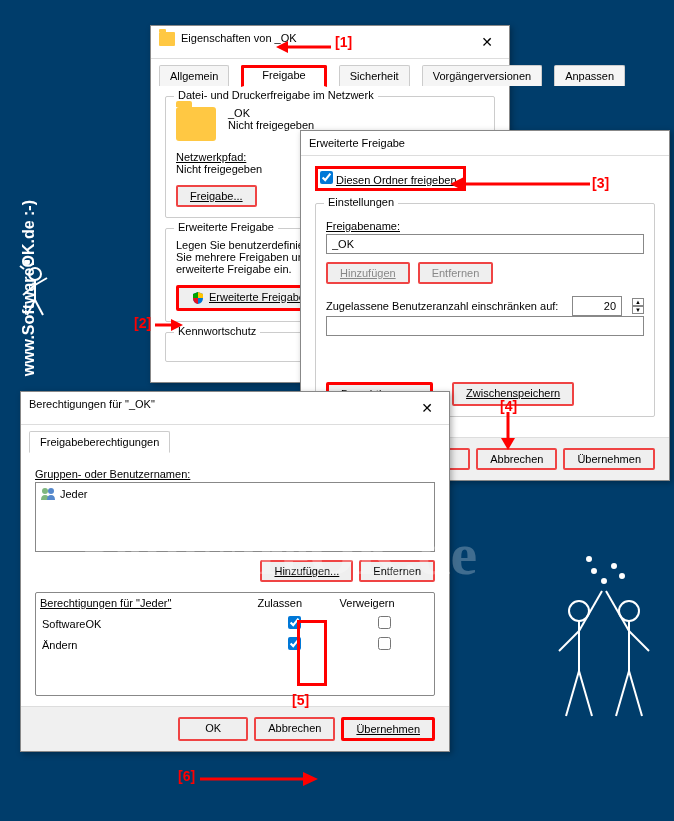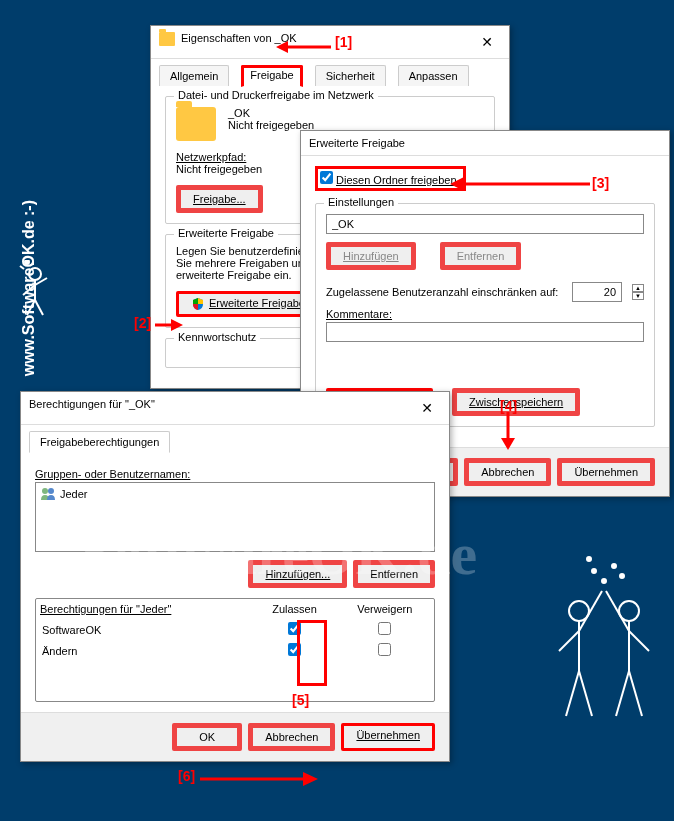--- a/index.html
+++ b/index.html
@@ -19,42 +19,42 @@
 .titlebar { display: flex; align-items: flex-start; padding: 6px 8px; background: white; border-bottom: 1px solid #ddd; }
 .titlebar .folder-icon { width: 16px; height: 14px; background: #FFC843; border-radius: 1px; margin-right: 6px; position: relative; }
 .titlebar .folder-icon::before { content: ''; position: absolute; top: -3px; left: 0; width: 7px; height: 3px; background: #FFC843; border-radius: 1px 1px 0 0; }
 .titlebar .title { flex: 1; }
 .titlebar .close { padding: 2px 8px; font-size: 14px; cursor: pointer; }
 
 
 .tabs { display: flex; padding: 6px 8px 0; gap: 12px; background: white; }
 .tab { padding: 4px 10px; border: 1px solid #ccc; border-bottom: none; border-radius: 2px 2px 0 0; background: #f5f5f5; cursor: pointer; }
 .tab.active { background: white; border-bottom: 1px solid white; margin-bottom: -1px; }
-.tab-highlight { border: 3px solid red; padding: 1px 6px; }
+.tab-highlight { border: 3px solid red; padding: 1px 18px; }
 
 .dialog-body { padding: 10px 14px; background: white; }
 .groupbox { border: 1px solid #ccc; border-radius: 2px; padding: 10px; margin-bottom: 10px; position: relative; }
 .groupbox .legend { position: absolute; top: -8px; left: 8px; background: white; padding: 0 4px; font-size: 11px; }
 
-.btn { padding: 3px 12px; border: 5px solid #ef4444; background: #efefef; border-radius: 2px; cursor: pointer; min-width: 70px; text-align: center; display: inline-block; }
+.btn { padding: 3px 12px; border: 2px solid #ef4444; background: #efefef; border-radius: 2px; cursor: pointer; min-width: 70px; text-align: center; display: inline-block; }
 
 .big-folder { width: 40px; height: 34px; background: #FFC843; border-radius: 3px; position: relative; }
 .big-folder::before { content: ''; position: absolute; top: -6px; left: 0; width: 16px; height: 6px; background: #FFC843; border-radius: 2px 2px 0 0; }
 
 .shield-icon { display: inline-block; width: 14px; height: 14px; vertical-align: middle; margin-right: 4px; }
 
 .input-text { border: 1px solid #888; padding: 3px 5px; width: 100%; }
 .checkbox { width: 13px; height: 13px; accent-color: #0078d7; }
 
 .listbox { border: 1px solid #888; background: white; height: 70px; padding: 3px; }
 .listbox-item { display: flex; align-items: center; gap: 4px; padding: 1px; }
 .user-icon { width: 16px; height: 14px; }
 
 .perm-table { width: 100%; border-collapse: collapse; }
-.perm-table th { text-align: center; padding: 4px; font-weight: normal; }
+.perm-table th { text-align: left; padding: 4px; font-weight: normal; }
 .perm-table td { padding: 3px 6px; }
 .perm-table td:first-child { text-align: left; }
 .perm-table td:nth-child(2), .perm-table td:nth-child(3) { text-align: center; }
 .perm-box { border: 1px solid #888; border-radius: 2px; }
 
 .dialog-buttons { display: flex; justify-content: flex-end; gap: 6px; padding: 10px 14px; border-top: 1px solid #ddd; background: #f0f0f0; }
 
 
 #dlg-props { left: 150px; top: 25px; width: 360px; }
 #dlg-advanced { left: 300px; top: 130px; width: 370px; }
@@ -116,20 +116,21 @@
 <div class="dialog" id="dlg-props">
   <div class="titlebar">
     <span class="folder-icon"></span>
     <span class="title">Eigenschaften von _OK</span>
     <span class="close">✕</span>
   </div>
   <div class="tabs">
     <span class="tab">Allgemein</span>
     <span class="tab active tab-highlight">Freigabe</span>
     <span class="tab">Sicherheit</span>
+    <span class="tab">Vorgängerversionen</span>
     <span class="tab">Anpassen</span>
   </div>
   <div class="dialog-body">
     <div class="groupbox">
       <span class="legend">Datei- und Druckerfreigabe im Netzwerk</span>
       <div style="display:flex; gap:12px; align-items:flex-start;">
         <div class="big-folder"></div>
         <div>
           <div>_OK</div>
           <div>Nicht freigegeben</div>
@@ -167,34 +168,34 @@
   </div>
   <div class="dialog-body">
     <div class="red-box" style="display:inline-block; padding:2px 6px 2px 2px;">
       <label>
         <input type="checkbox" class="checkbox" checked="" style="">
         <span class="underline">Diesen Ordner freigeben</span>
       </label>
     </div>
     <div class="groupbox" style="margin-top:12px;">
       <span class="legend">Einstellungen</span>
+      <div class="label-row underline">Freigabename:</div>
       <input class="input-text" value="_OK" style="">
-      <div style="display:flex; gap:24px; margin-top:8px;">
+      <div style="display:flex; gap:8px; margin-top:8px;">
         <span class="btn" style="color:#888;"><span class="underline">Hinzufügen</span></span>
         <span class="btn" style="color:#888;">Entfernen</span>
       </div>
       <div style="display:flex; align-items:center; gap:10px; margin-top:12px;">
         <span style="flex:1;"><span>Zugelassene Benutzeranzahl einschränken auf:</span></span>
         <input class="input-text" style="width: 50px; text-align: right;" value="20">
         <span style="display:flex;flex-direction:column;">
           <span style="border:1px solid #888;font-size:6px;padding:0 2px;">▲</span>
           <span style="border:1px solid #888;font-size:6px;padding:0 2px;">▼</span>
         </span>
       </div>
-      <div class="label-row underline">Kommentare:</div>
       <input class="input-text" style="">
       <div style="display:flex; gap:19px; margin-top:46px;">
         <span class="btn red-box"><span class="underline">Berechtigungen</span></span>
         <span class="btn"><span class="underline">Zwischenspeichern</span></span>
       </div>
     </div>
   </div>
   <div class="dialog-buttons">
     <span class="btn">OK</span>
     <span class="btn">Abbrechen</span>

